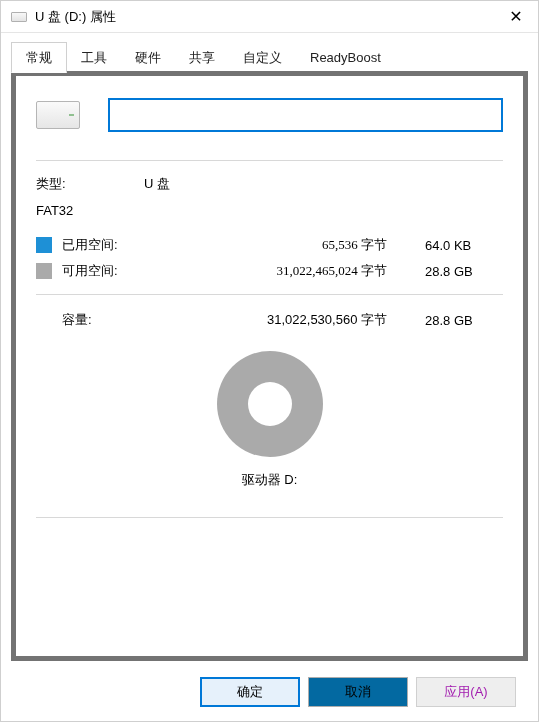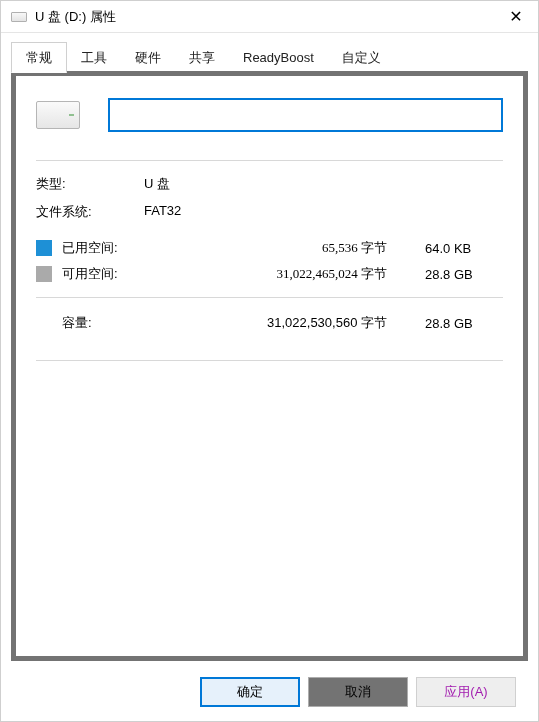--- a/index.html
+++ b/index.html
@@ -142,21 +142,21 @@
       position: absolute;
       bottom: 14px;
       right: 22px;
       display: flex;
       gap: 8px;
     }
     .btn {
       width: 100px;
       height: 30px;
       border: 1px solid #adadad;
-      background: #737373;
+      background: #0369a1;
       font-size: 13px;
       font-family: inherit;
       cursor: pointer;
     }
     .btn.primary {
       border: 2px solid #0078d7;
       background: #e6f1fb;
     }
     .btn:disabled {
       color: #a21caf;
@@ -177,39 +177,38 @@
     <div class="close"><span>✕</span></div>
   </div>
 
   <div class="content">
 
     <div class="tabstrip">
       <div class="tab active">常规</div>
       <div class="tab">工具</div>
       <div class="tab">硬件</div>
       <div class="tab">共享</div>
+      <div class="tab">自定义</div>
       <div class="tab">ReadyBoost</div>
-      <div class="tab">自定义</div>
     </div>
 
     <div class="panel">
 
       <div class="row-top">
         <div class="drive-icon"></div>
         <input class="label-input" type="text" value="" style="">
       </div>
 
       <hr class="hr">
 
       <div class="kv">
         <div class="k">类型:</div>
         <div class="v">U 盘</div>
       </div>
       <div class="kv">
-        <div class="k">文件系统:</div>
         <div class="v">FAT32</div>
       </div>
 
       <div class="section-space"></div>
 
       <div class="space-row">
         <div class="sw used"></div>
         <div class="sp-label">已用空间:</div>
         <div class="sp-bytes">65,536 字节</div>
         <div class="sp-human">64.0 KB</div>
@@ -224,20 +223,24 @@
 
       <hr class="hr2">
 
       <div class="cap-row">
         <div class="indent"></div>
         <div class="cap-label">容量:</div>
         <div class="cap-bytes">31,022,530,560 字节</div>
         <div class="cap-human">28.8 GB</div>
       </div>
 
+      <div class="donut-wrap">
+        <div class="donut"></div>
+        <div class="drive-caption">驱动器 D:</div>
+      </div>
 
       <hr class="hr3">
 
     </div>
   </div>
 
   <div class="footer">
     <button class="btn primary">确定</button>
     <button class="btn">取消</button>
     <button class="btn" disabled="">应用(A)</button>

